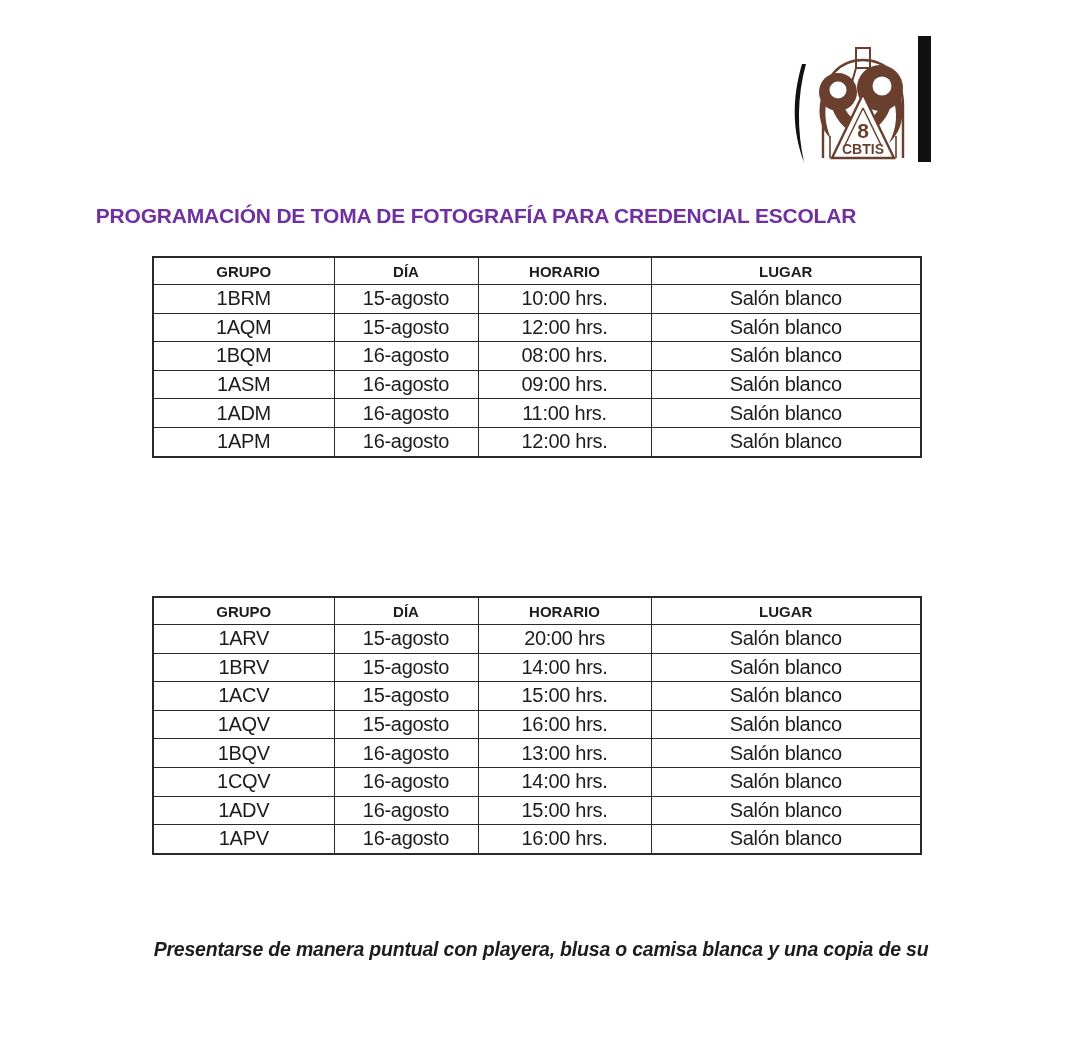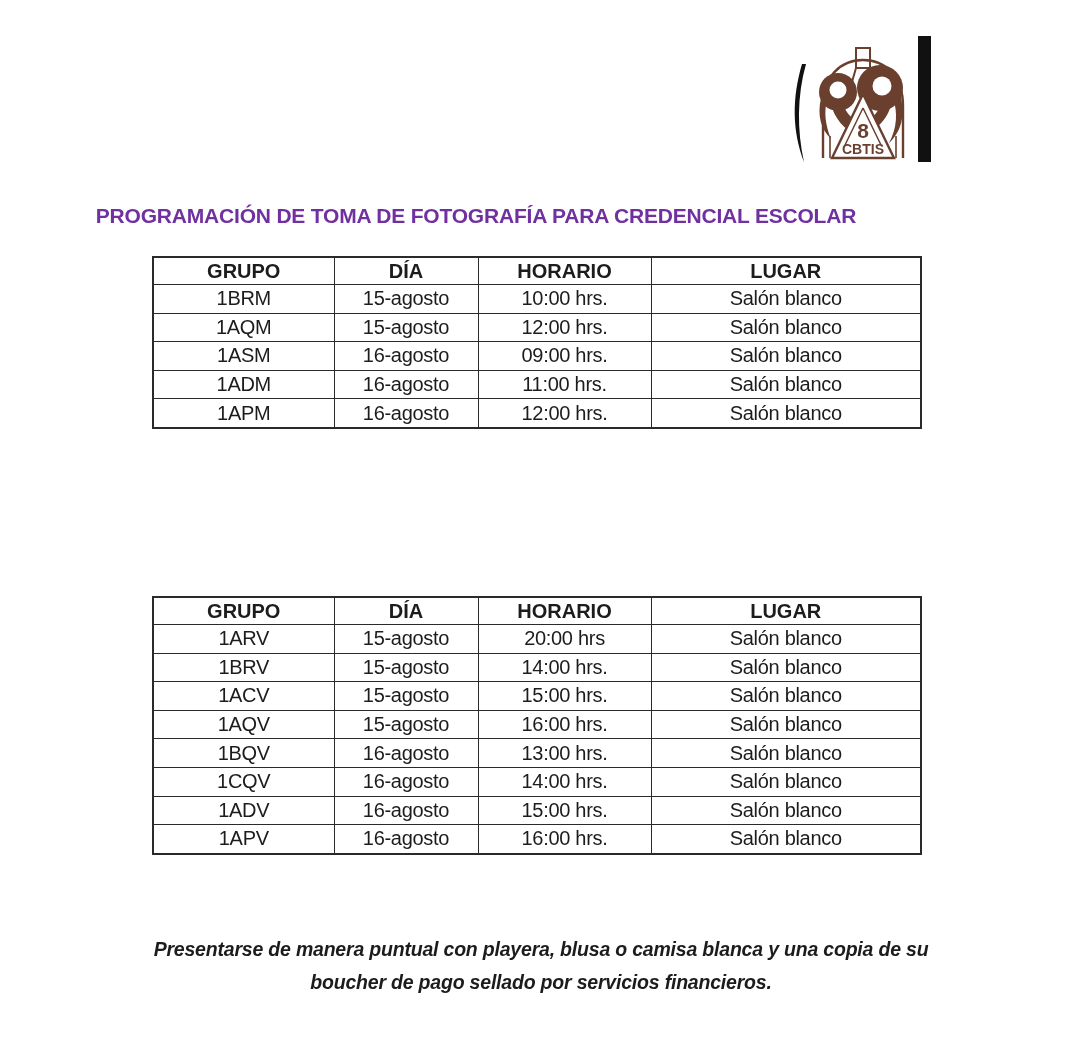--- a/index.html
+++ b/index.html
@@ -29,21 +29,21 @@
     font-size:20px;
   }
   .tbl-morning{top:256px;}
   .tbl-evening{top:596px;}
   table.schedule th,table.schedule td{
     border:1.6px solid var(--line);
     text-align:center;vertical-align:middle;
     padding:0;overflow:hidden;white-space:nowrap;
   }
   table.schedule th{
-    height:26px;font-size:20px;font-weight:bold;letter-spacing:0;
+    height:26px;font-size:15px;font-weight:bold;letter-spacing:0;
   }
   table.schedule td{
     height:27.6px;letter-spacing:-0.3px;
   }
   col.c-grupo{width:181px;}
   col.c-dia{width:144px;}
   col.c-horario{width:173px;}
   col.c-lugar{width:270px;}
   .footer-note{
     position:absolute;top:901px;left:1px;width:1080px;
@@ -108,20 +108,26 @@
           <td>10:00 hrs.</td>
           <td>Salón blanco</td>
         </tr>
         <tr>
           <td>1AQM</td>
           <td>15-agosto</td>
           <td>12:00 hrs.</td>
           <td>Salón blanco</td>
         </tr>
         <tr>
+          <td>1BQM</td>
+          <td>16-agosto</td>
+          <td>08:00 hrs.</td>
+          <td>Salón blanco</td>
+        </tr>
+        <tr>
           <td>1ASM</td>
           <td>16-agosto</td>
           <td>09:00 hrs.</td>
           <td>Salón blanco</td>
         </tr>
         <tr>
           <td>1ADM</td>
           <td>16-agosto</td>
           <td>11:00 hrs.</td>
           <td>Salón blanco</td>
@@ -197,16 +203,15 @@
           <td>1APV</td>
           <td>16-agosto</td>
           <td>16:00 hrs.</td>
           <td>Salón blanco</td>
         </tr>
       </tbody>
   </table>
 
   <div class="footer-note">
     <div>Presentarse de manera puntual con playera, blusa o camisa blanca y una copia de su</div>
-    <div>boucher de pago sellado por servicios financieros.</div>
   </div>
 
 </div>
 
 </body></html>

